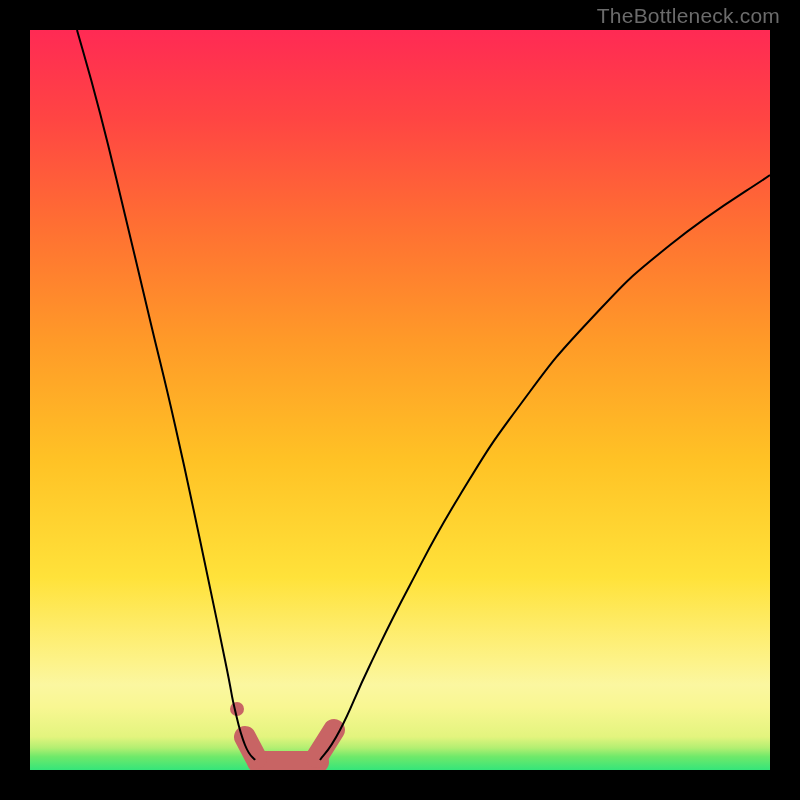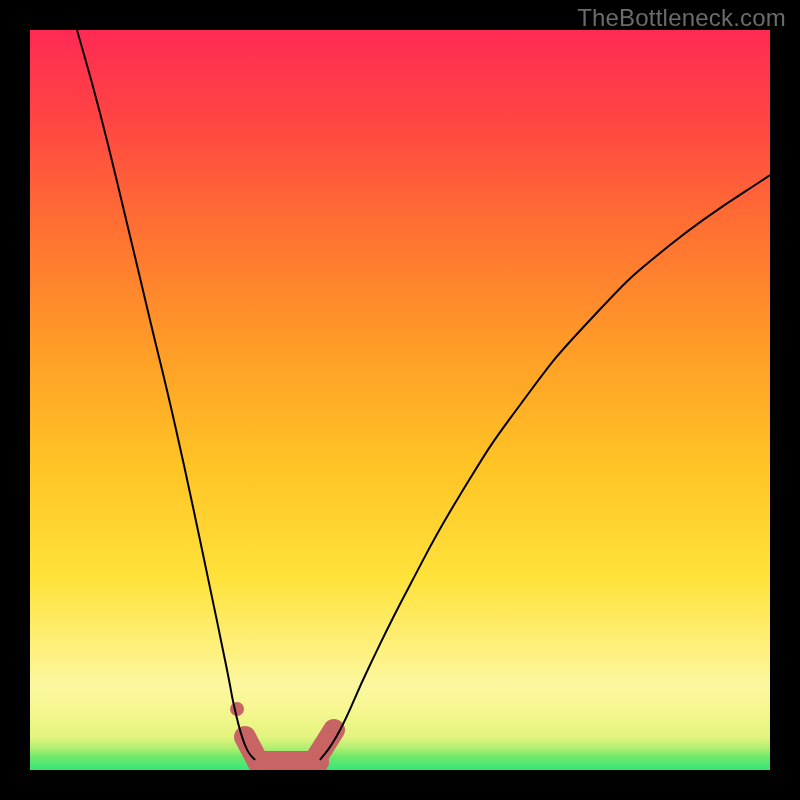--- a/index.html
+++ b/index.html
@@ -27,23 +27,23 @@
     height: 740px;
     overflow: hidden;
   }
   .gradient {
     position: absolute;
     inset: 0;
   }
   .watermark {
     position: absolute;
     top: 4px;
-    right: 14px;
+    right: 20px;
     color: #6b6b6b;
-    font-size: 24px;
+    font-size: 21px;
     font-weight: 500;
     letter-spacing: 0.2px;
   }
   svg.curve {
     position: absolute;
     inset: 0;
   }
 </style>
 </head>
 <body>

